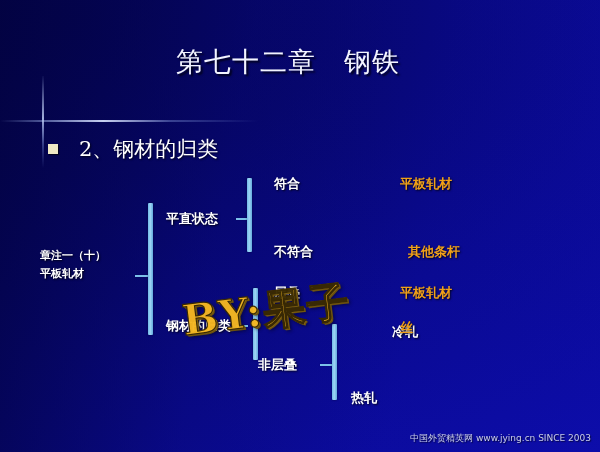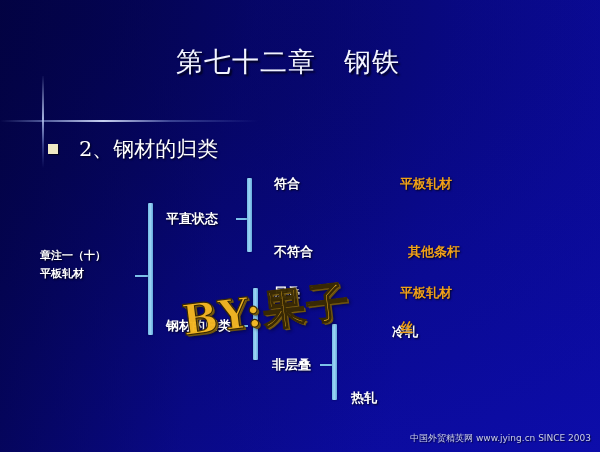--- a/index.html
+++ b/index.html
@@ -175,21 +175,21 @@
   <div class="tick" style="left:236px; top:218px; width:12px;"></div>
   <div class="tick" style="left:236px; top:325px; width:12px;"></div>
 
   <div class="brace" style="left:247px; top:178px; width:5px; height:74px;"></div>
 
   <div class="brace" style="left:253px; top:288px; width:5px; height:72px;"></div>
 
   <div class="node white" style="left:274px; top:176px;">符合</div>
   <div class="node white" style="left:274px; top:244px;">不符合</div>
   <div class="node white" style="left:274px; top:285px;">层叠</div>
-  <div class="node white" style="left:272px; top:357px;">非层叠</div>
+  <div class="node white" style="left:258px; top:357px;">非层叠</div>
 
   <div class="tick" style="left:320px; top:364px; width:12px;"></div>
 
   <div class="brace" style="left:332px; top:324px; width:5px; height:76px;"></div>
 
   <div class="node white" style="left:351px; top:324px;margin-left:41px;">冷轧</div>
   <div class="node white" style="left:351px; top:390px;">热轧</div>
 
   <div class="node gold" style="left:400px; top:176px;">平板轧材</div>
   <div class="node gold" style="left:400px; top:244px;margin-left:8px;">其他条杆</div>

